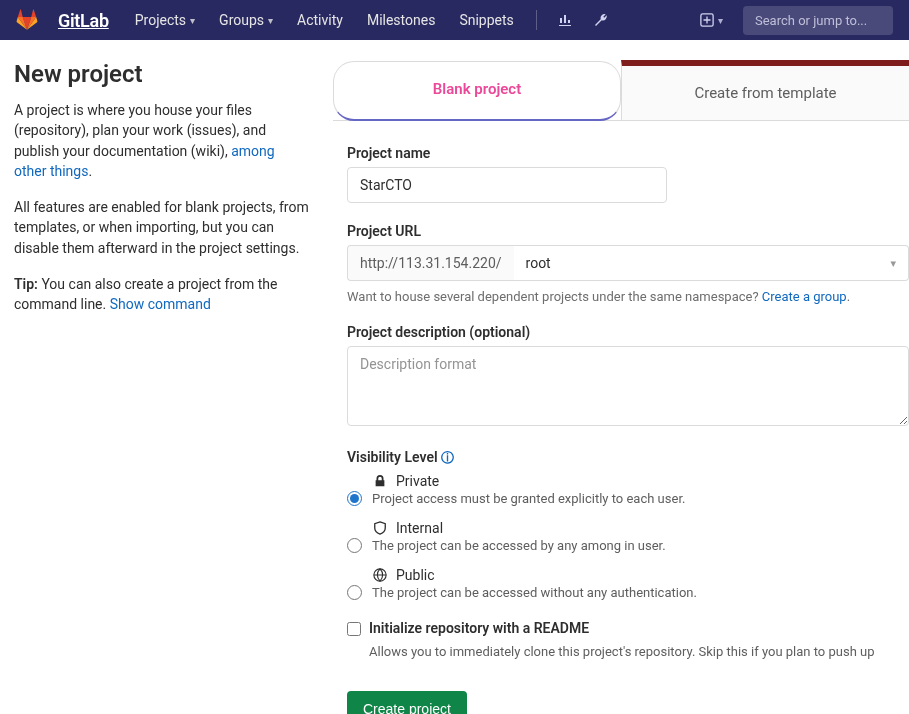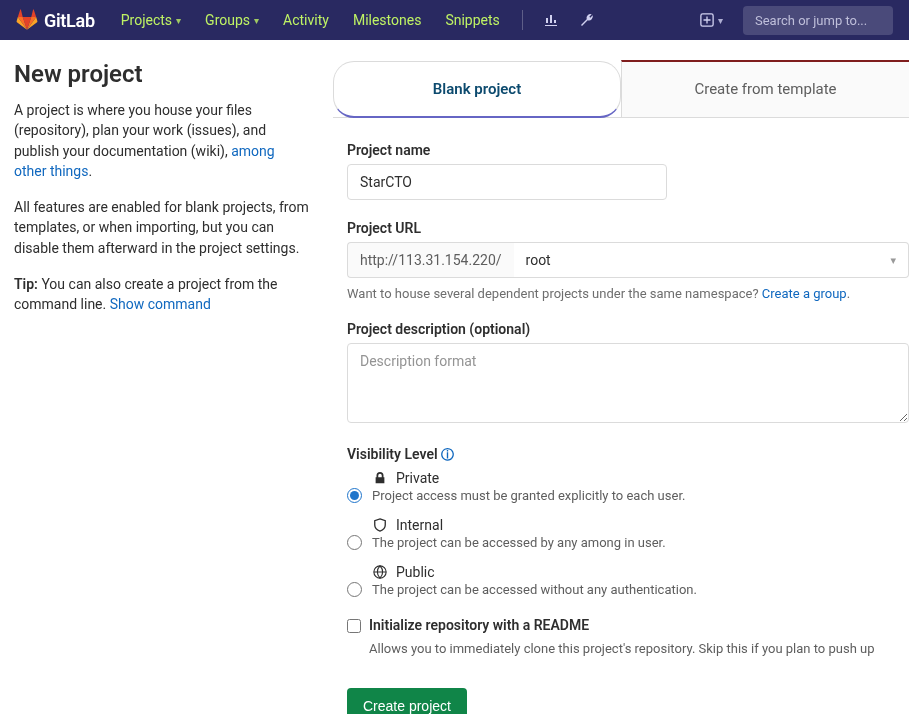--- a/index.html
+++ b/index.html
@@ -1,45 +1,45 @@
 <!DOCTYPE html>
 <html><head>
 <meta charset="utf-8">
 <style>
   * { box-sizing: border-box; margin: 0; padding: 0; }
   body { font-family: -apple-system, BlinkMacSystemFont, "Segoe UI", Roboto, sans-serif; font-size: 14px; color: #2e2e2e; background: #fff; }
   a { color: #1068bf; text-decoration: none; }
 
   
   .nav { background: #292961; height: 40px; display: flex; align-items: center; padding: 0 16px; color: #fff; }
-  .nav .logo { display: flex; align-items: center; gap: 6px; margin-right: 16px; }
+  .nav .logo { display: flex; align-items: center; gap: 20px; margin-right: 16px; text-decoration: underline; }
   .nav .brand { font-weight: 600; font-size: 18px; letter-spacing: -0.3px; }
   .nav .menu { display: flex; align-items: center; gap: 4px; }
-  .nav .menu-item { display: flex; align-items: center; gap: 4px; padding: 6px 10px; color: #bef264; font-size: 14px; cursor: pointer; border-radius: 4px; }
+  .nav .menu-item { display: flex; align-items: center; gap: 4px; padding: 6px 10px; color: #e5e5e5; font-size: 14px; cursor: pointer; border-radius: 4px; }
   .nav .chevron { font-size: 10px; opacity: .8; }
   .nav .divider { width: 1px; height: 20px; background: rgba(255,255,255,.25); margin: 0 8px; }
   .nav .icon-btn { padding: 6px 8px; color: #d1d1f0; cursor: pointer; border-radius: 4px; display:flex; align-items:center;}
   .nav .spacer { flex: 1; }
   .nav .plus { display:flex; align-items:center; gap:4px; padding: 4px 8px; border-radius:4px; cursor:pointer;}
   .nav .search { margin-left: 12px; }
   .nav .search input { background: #4a4a7a; border: none; color: #fff; padding: 7px 12px; border-radius: 4px; width: 150px; font-size: 13px; }
   .nav .search input::placeholder { color: #bfbfda; }
 
   
   .page { display: flex; padding: 20px 0 40px 14px; gap: 24px; }
   .side { width: 295px; flex-shrink: 0; }
   .side h1 { font-size: 24px; font-weight: 600; margin-bottom: 12px; }
   .side p { font-size: 14px; line-height: 1.45; color: #2e2e2e; margin-bottom: 16px; }
   .side b { font-weight: 600; }
 
   .main { flex: 1; min-width: 0; }
   .tabs { display: flex; border-bottom: 1px solid #dbdbdb; }
   .tab { flex: 0 0 50%; text-align: center; padding: 18px 12px; font-size: 15px; cursor: pointer; border: 1px solid #dbdbdb; border-bottom: none; background:#fafafa; color:#5e5e5e;}
-  .tab.active { background: #fff; font-weight: 600; color:#0c4a6e; border-bottom: 2px solid #6666c4; position: relative; top:1px;border-radius:21px;}
-  .tab:not(.active){ border-top:2px solid #7f1d1d; }
+  .tab.active { background: #fff; font-weight: 600; color:#ec4899; border-bottom: 2px solid #6666c4; position: relative; top:1px;border-radius:21px;}
+  .tab:not(.active){ border-top:6px solid #7f1d1d; }
   .tab:first-child{border-left:1px solid #dbdbdb;}
   .tab:last-child{border-right:none;}
   .tabs { margin-bottom: 24px; }
 
   .form { padding: 0 0 0 14px; }
   .label { font-weight: 600; font-size: 14px; margin-bottom: 6px; display: block; }
   .field { margin-bottom: 20px; }
   input[type=text], textarea, .sel {
     width: 100%; border: 1px solid #dbdbdb; border-radius: 4px; padding: 9px 12px;
     font-size: 14px; font-family: inherit; color: #2e2e2e; background:#fff;

